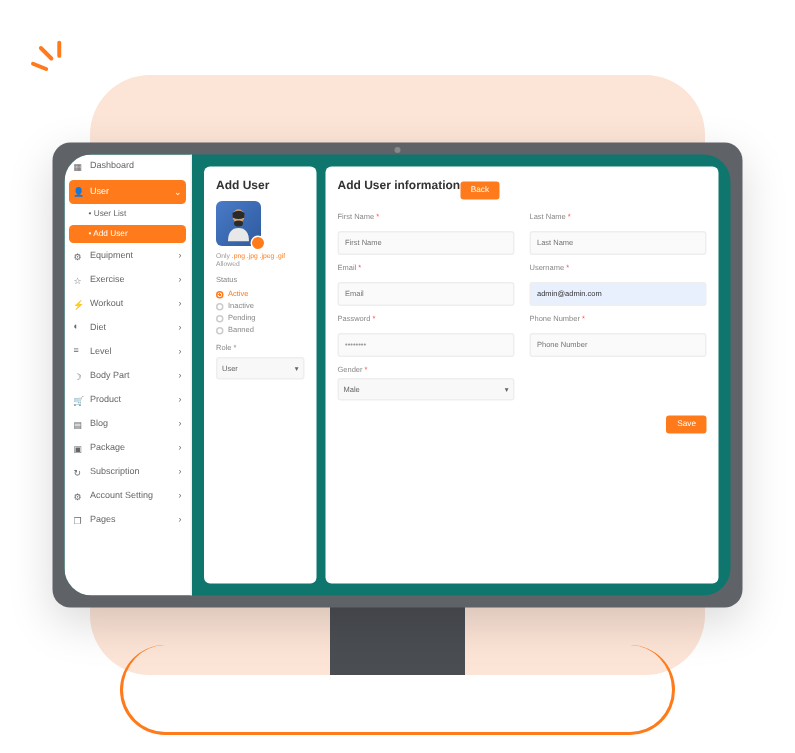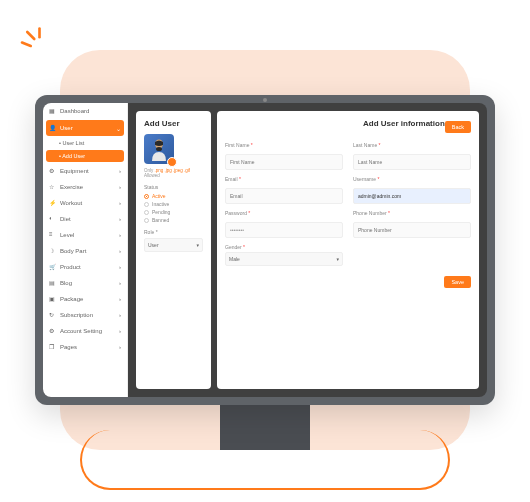--- a/index.html
+++ b/index.html
@@ -2,21 +2,21 @@
 <html><head>
 <meta charset="utf-8">
 <style>
 *{margin:0;padding:0;box-sizing:border-box;font-family:Arial,sans-serif}
 body{background:#fff;width:530px;height:502px;position:relative;overflow:hidden}
 .bg-blob{position:absolute;top:50px;left:60px;width:410px;height:400px;background:#fce4d6;border-radius:40px;z-index:0}
 .spark{position:absolute;top:25px;left:15px;z-index:1}
 .spark svg{width:35px;height:35px}
 .monitor{position:absolute;top:95px;left:35px;width:460px;height:310px;background:#5f6368;border-radius:12px;padding:8px;z-index:2;box-shadow:0 10px 30px rgba(0,0,0,.15)}
 .camera{position:absolute;top:3px;left:50%;transform:translateX(-50%);width:4px;height:4px;background:#888;border-radius:50%}
-.screen{width:100%;height:100%;background:#404040;border-radius:8px;display:flex;overflow:hidden}
+.screen{width:100%;height:100%;background:#0f766e;border-radius:18px;display:flex;overflow:hidden}
 .stand{position:absolute;top:400px;left:50%;transform:translateX(-50%);width:90px;height:50px;background:#4a4d52;z-index:1}
 .curve{position:absolute;top:430px;left:80px;width:370px;height:60px;border:2px solid #ff7a1a;border-radius:40px;border-top:none;z-index:0}
 .sidebar{width:85px;background:#fff;border-right:1px solid #eee;font-size:6px;overflow:hidden}
 .nav-item{display:flex;align-items:center;padding:4px 6px;color:#666;cursor:pointer;position:relative}
 .nav-item.active{background:#ff7a1a;color:#fff;border-radius:3px;margin:1px 3px;padding:4px 3px}
 .nav-item .ic{width:8px;height:8px;margin-right:3px;display:inline-block}
 .nav-item .chev{margin-left:auto;font-size:6px}
 .sub-item{padding:3px 6px 3px 16px;font-size:5.5px;color:#666;cursor:pointer}
 .sub-item.active{background:#ff7a1a;color:#fff;border-radius:3px;margin:1px 3px;padding:3px 13px}
 .main{flex:1;display:flex;gap:6px;padding:8px}
@@ -30,21 +30,21 @@
 .edit-badge{position:absolute;bottom:-3px;right:-3px;width:10px;height:10px;background:#ff7a1a;border-radius:50%;border:1px solid #fff}
 .hint{font-size:4.5px;color:#999;margin-bottom:6px}
 .hint .ext{color:#ff7a1a}
 .section-label{font-size:5px;color:#888;margin-bottom:3px}
 .radio-group{margin-bottom:6px}
 .radio-item{display:flex;align-items:center;font-size:5px;color:#888;margin-bottom:2px}
 .radio-item.sel{color:#ff7a1a}
 .radio-circle{width:5px;height:5px;border:1px solid #ccc;border-radius:50%;margin-right:3px;display:inline-block}
 .radio-item.sel .radio-circle{border-color:#ff7a1a;background:radial-gradient(circle,#ff7a1a 40%,transparent 45%)}
 .select-box{width:100%;font-size:5px;color:#666;padding:3px;background:#f8f8f8;border:1px solid #eee;border-radius:2px;display:flex;justify-content:space-between;align-items:center}
-.header-row{display:flex;justify-content:flex-end;align-items:center;margin-bottom:8px}
+.header-row{display:flex;justify-content:flex-start;align-items:center;margin-bottom:8px}
 .btn{background:#ff7a1a;color:#fff;font-size:5.5px;padding:3px 7px;border:none;border-radius:2px;cursor:pointer}
 .form-grid{display:grid;grid-template-columns:1fr 1fr;gap:6px 10px}
 .field-label{font-size:5px;color:#888;margin-bottom:2px;display:block}
 .req{color:#ff4444}
 .field-input{width:100%;font-size:5px;padding:4px;border:1px solid #eee;border-radius:2px;background:#fafafa;color:#999}
 .field-input.filled{background:#e8f0fe;color:#333}
 .save-row{display:flex;justify-content:flex-end;margin-top:10px}
 </style>
 </head>
 <body>

